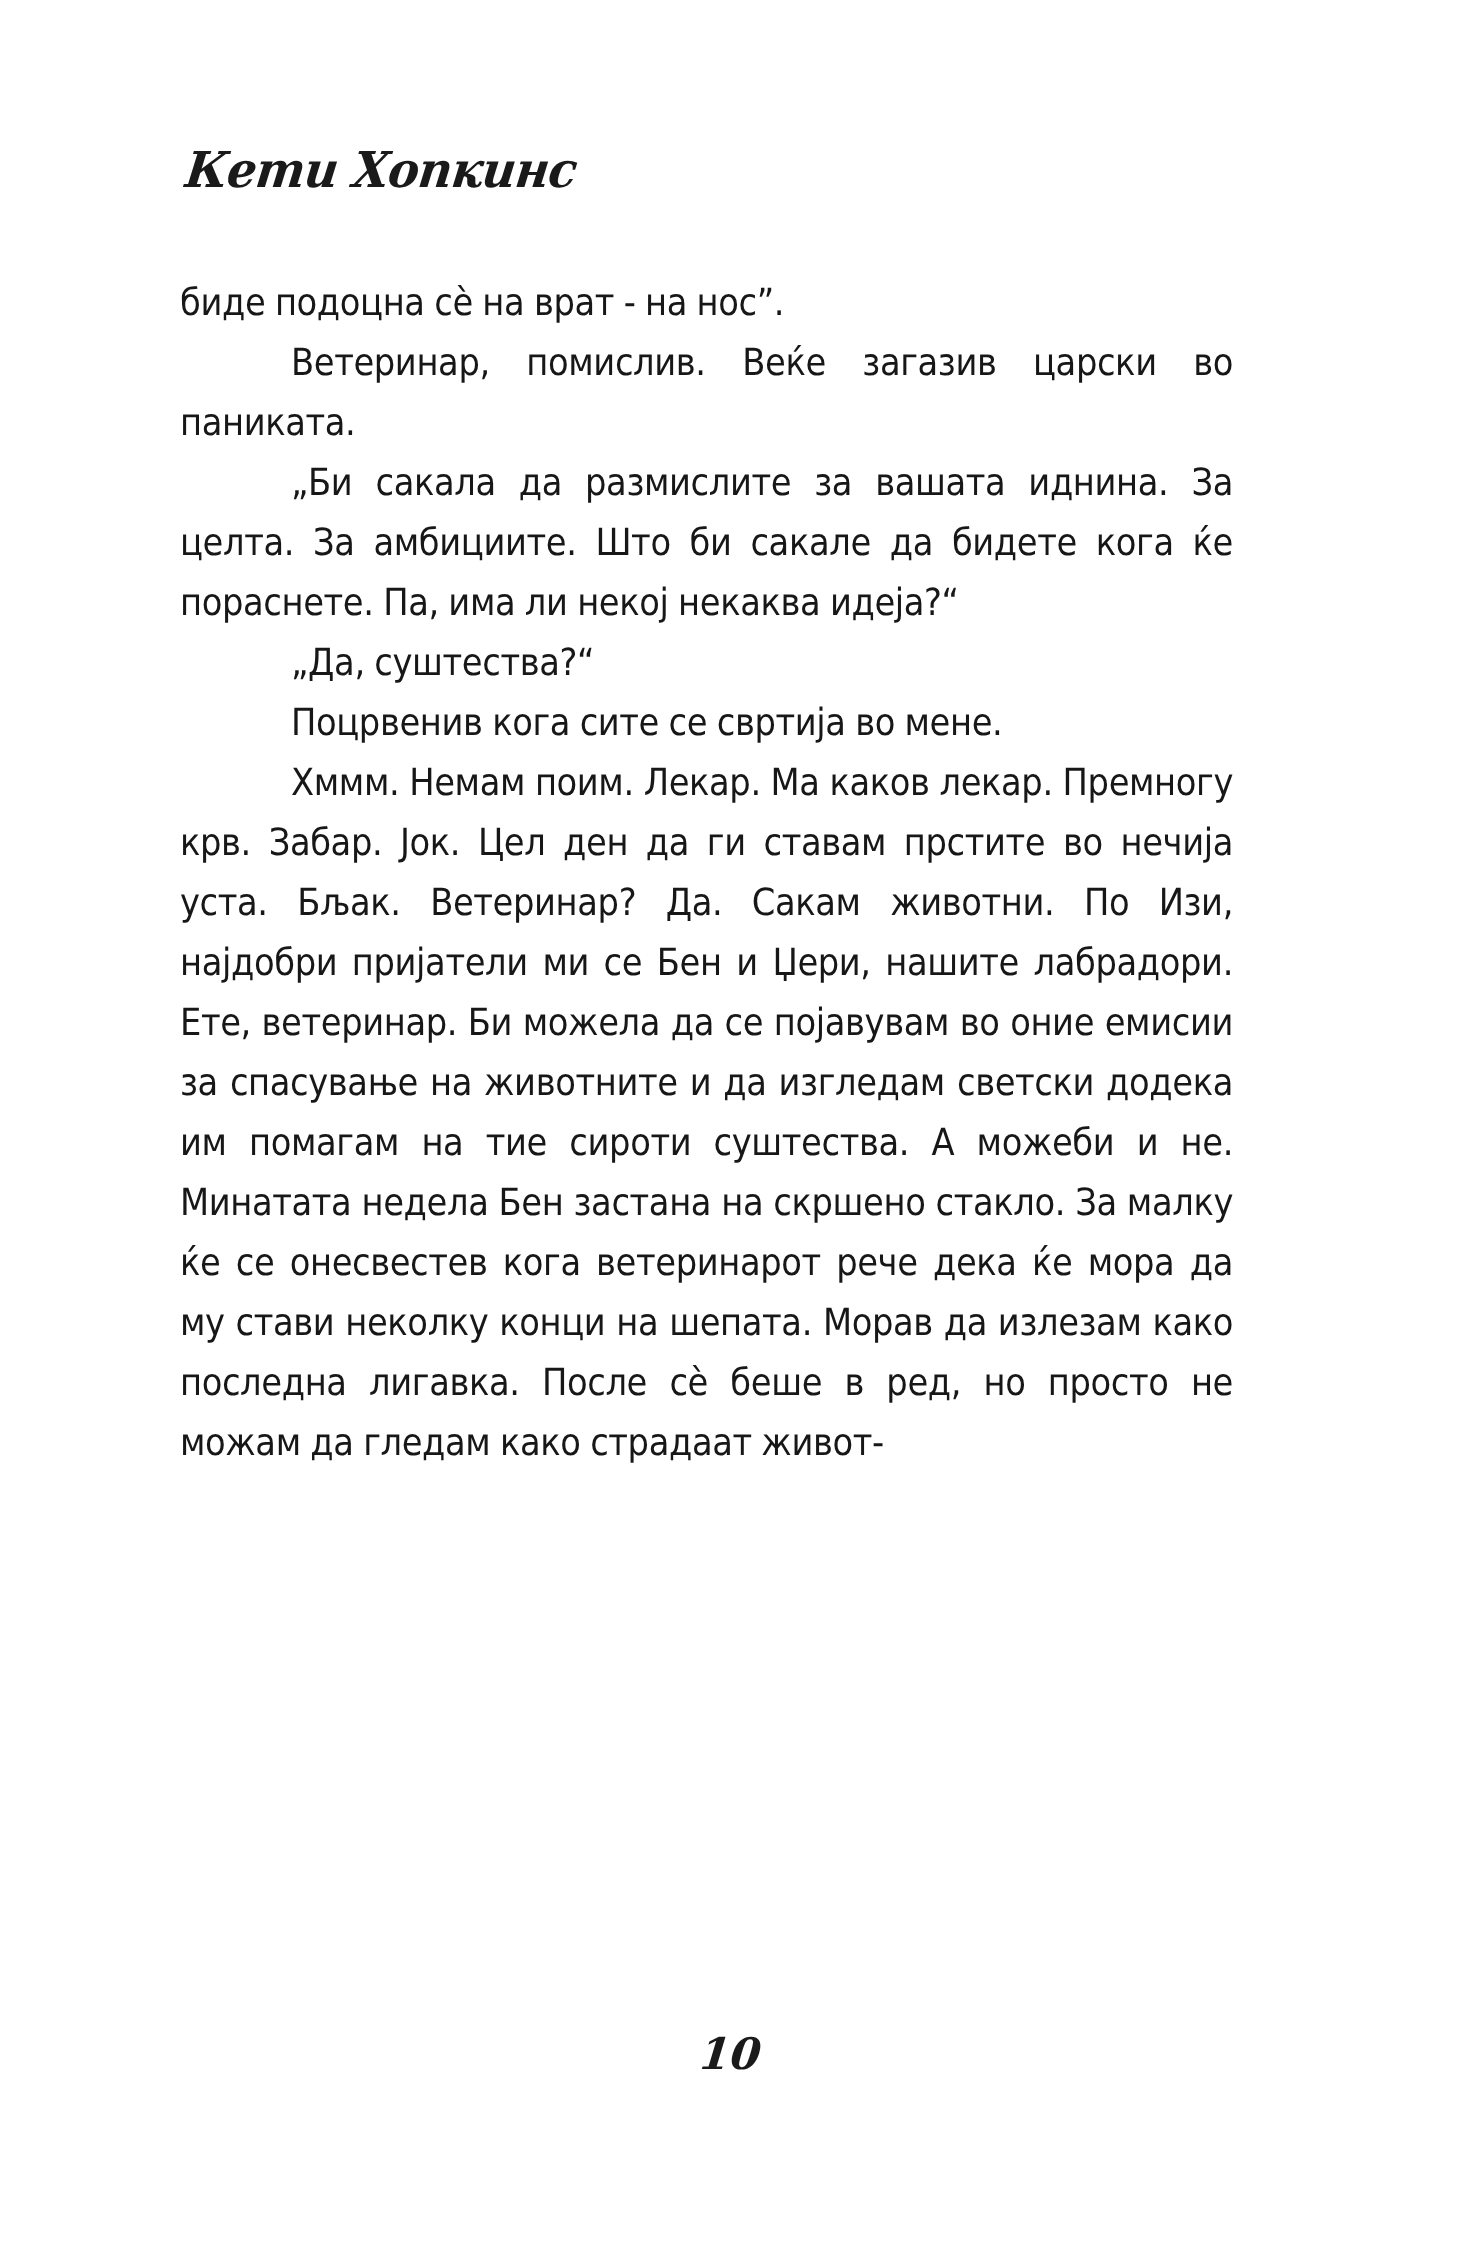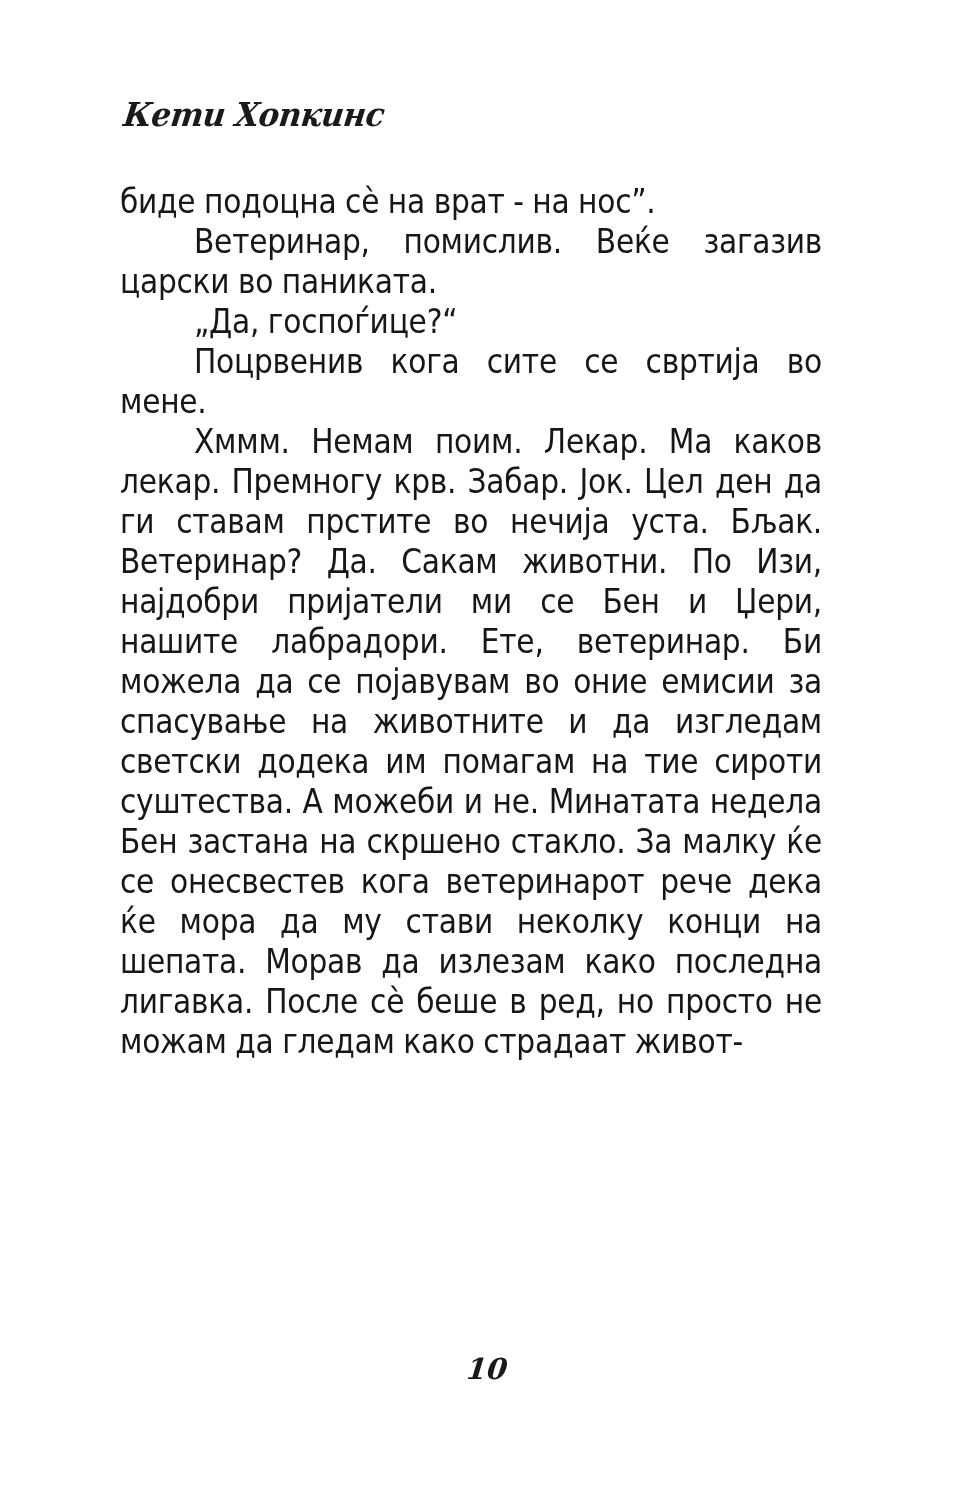--- a/index.html
+++ b/index.html
@@ -36,21 +36,21 @@
 
   
   .textblock {
     position: absolute;
     left: 120px;
     top: 182px;
     width: 702px;
   }
   .para {
     margin: 0;
-    font-size: 33px;
+    font-size: 25px;
     line-height: 40px;
     color: #171717;
     text-align: justify;
     text-justify: inter-word;
     font-stretch: condensed;
     letter-spacing: -0.25px;
     word-spacing: -0.5px;
     -webkit-hyphens: none;
     hyphens: none;
   }
@@ -82,21 +82,22 @@
 </head>
 <body>
 
 <div class="page">
 
   <div class="running-header">Кети Хопкинс</div>
 
   <div class="textblock">
     <p class="para noindent">биде подоцна сè на врат - на нос”.</p>
     <p class="para indent">Ветеринар, помислив. Веќе загазив царски во паниката.</p>
-    <p class="para indent">„Да, госпоѓице?“</p>
+    <p class="para indent">„Би сакала да размислите за вашата иднина. За целта. За амбициите. Што би сакале да бидете кога ќе пораснете. Па, има ли некој некаква идеја?“</p>
+    <p class="para indent">„Да, суштества?“</p>
     <p class="para indent">Поцрвенив кога сите се свртија во мене.</p>
     <p class="para indent">Хммм. Немам поим. Лекар. Ма каков лекар. Премногу крв. Забар. Јок. Цел ден да ги ставам прстите во нечија уста. Бљак. Ветеринар? Да. Сакам животни. По Изи, најдобри пријатели ми се Бен и Џери, нашите лабрадори. Ете, ветеринар. Би можела да се појавувам во оние емисии за спасување на животните и да изгледам светски додека им помагам на тие сироти суштества. А можеби и не. Минатата недела Бен застана на скршено стакло. За малку ќе се онесвестев кога ветеринарот рече дека ќе мора да му стави неколку конци на шепата. Морав да излезам како последна лигавка. После сè беше в ред, но просто не можам да гледам како страдаат живот-</p>
   </div>
 
   <div class="folio">
     <span>10</span>
   </div>
 
 </div>
 

